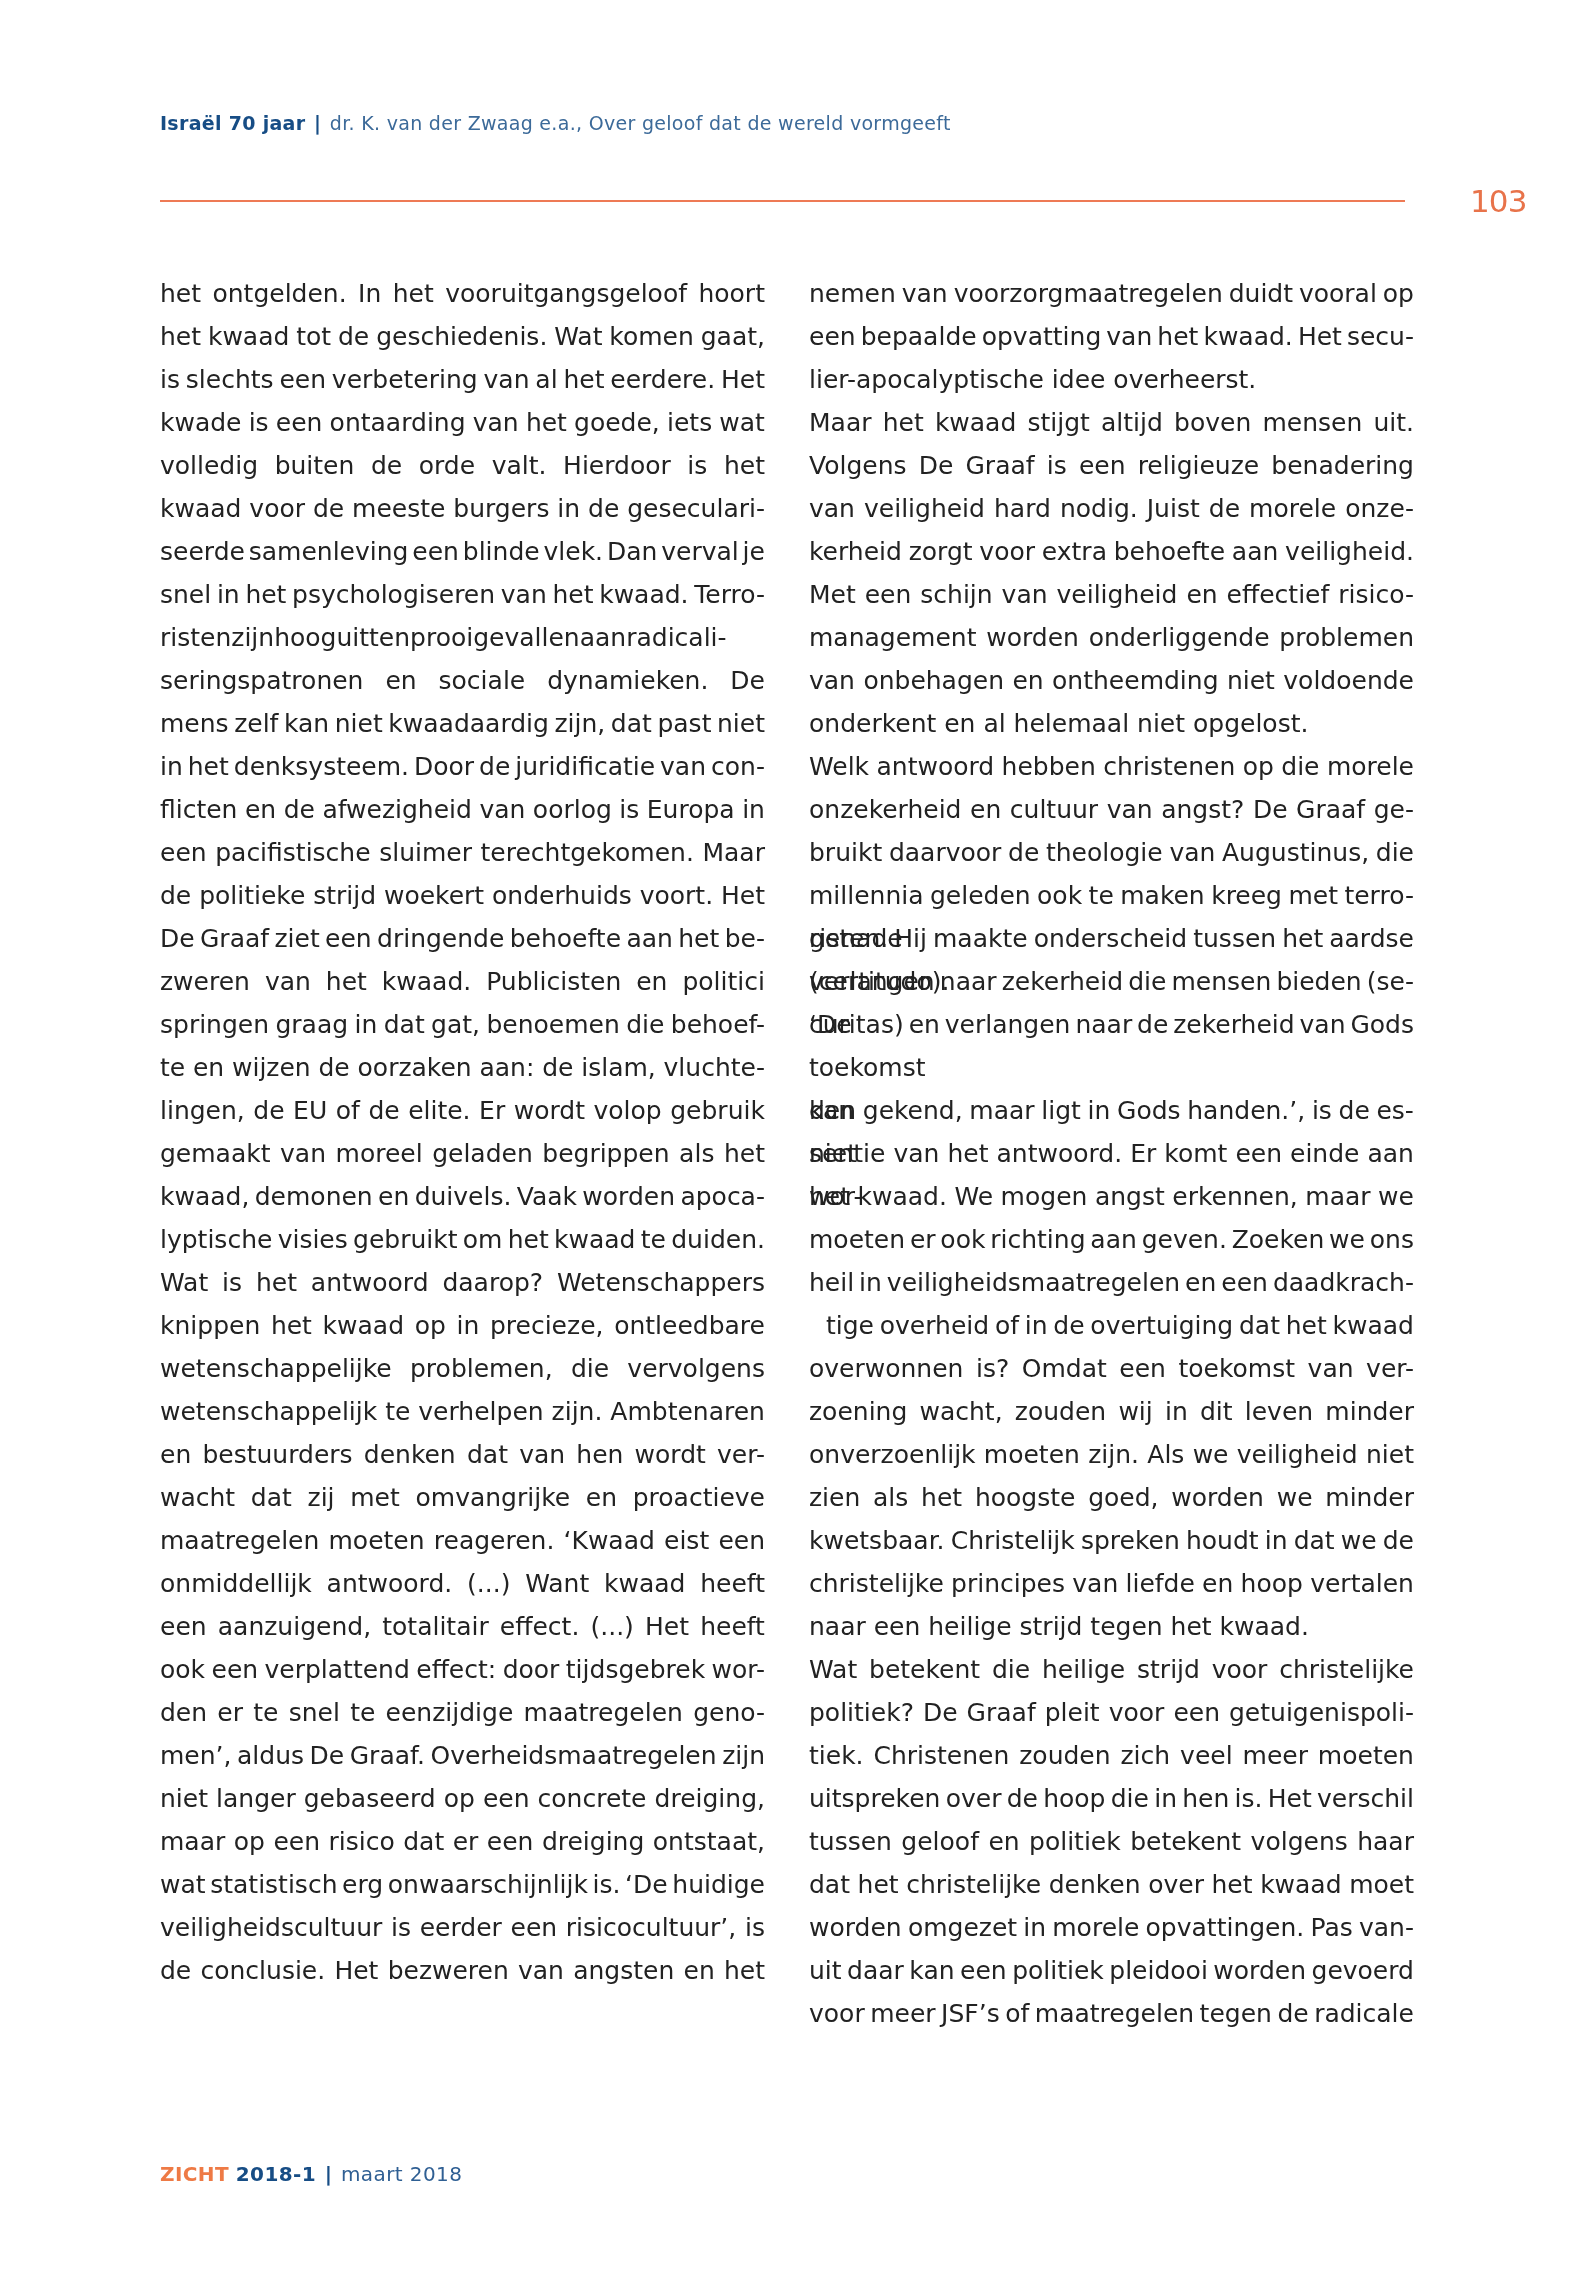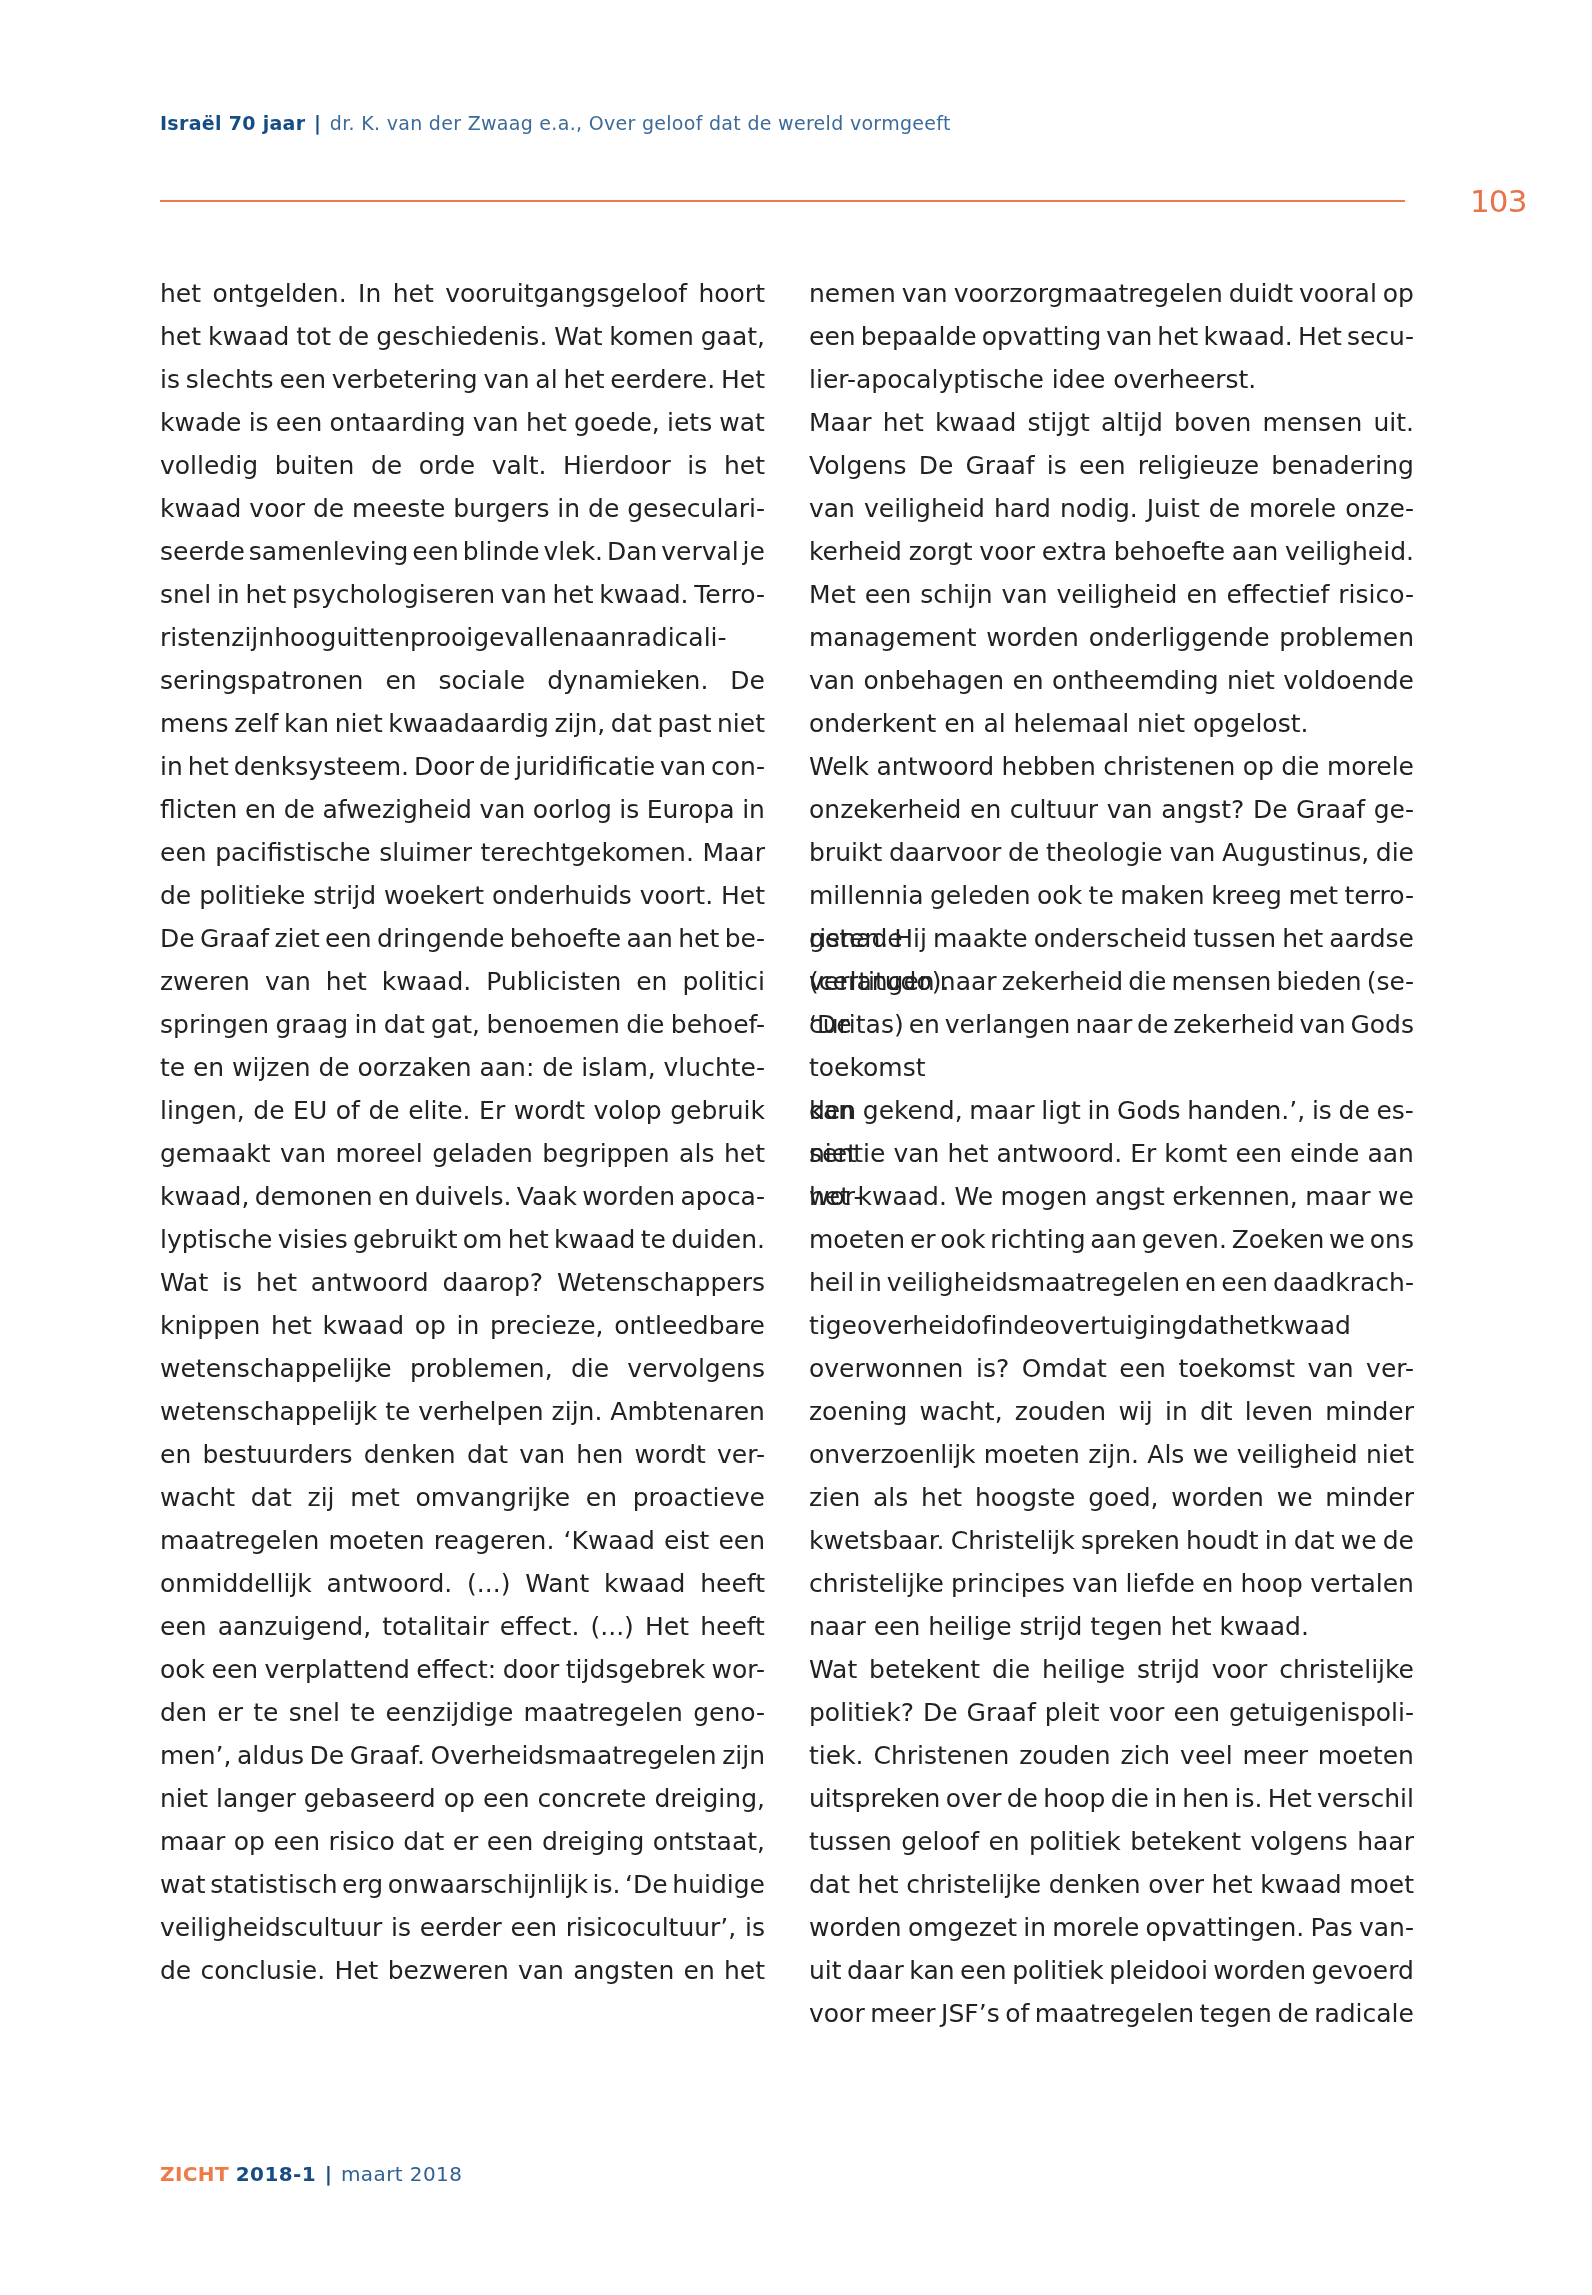--- a/index.html
+++ b/index.html
@@ -610,21 +610,21 @@
       <span>ons</span>
     </span>
     <span class="line" style="display: flex; justify-content: space-between;">
       <span>heil</span>
       <span>in</span>
       <span>veiligheidsmaatregelen</span>
       <span>en</span>
       <span>een</span>
       <span>daadkrach-</span>
     </span>
-    <span class="line" style="display: flex; justify-content: flex-start;">
+    <span class="line" style="display: flex; justify-content: space-between; margin-left: 17px;">
       <span>tige</span>
       <span>overheid</span>
       <span>of</span>
       <span>in</span>
       <span>de</span>
       <span>overtuiging</span>
       <span>dat</span>
       <span>het</span>
       <span>kwaad</span>
     </span>

